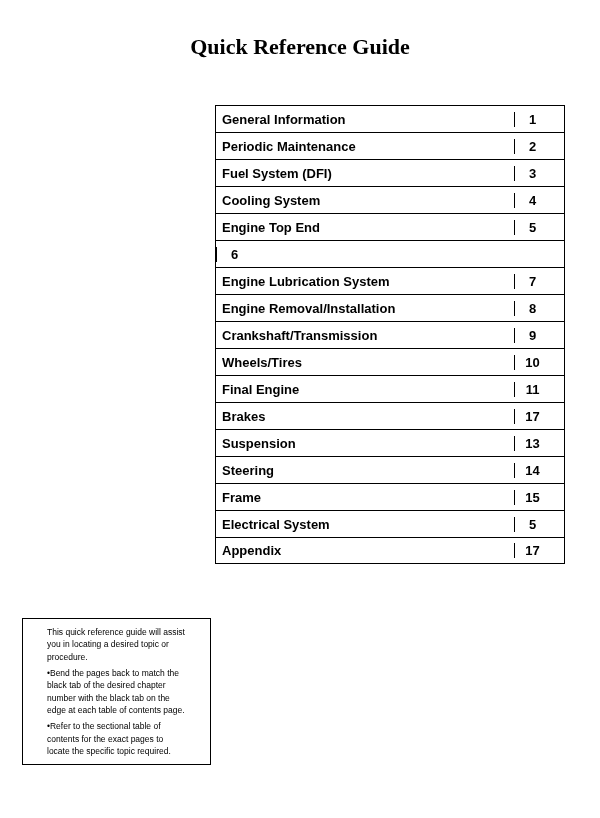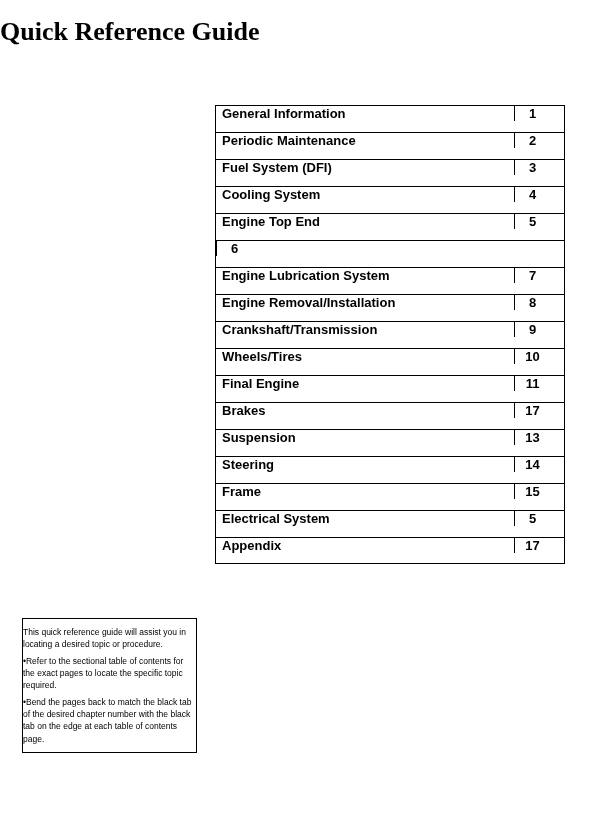--- a/index.html
+++ b/index.html
@@ -11,39 +11,39 @@
     body {
       width: 600px;
       height: 818px;
       background: #ffffff;
       font-family: Arial, Helvetica, sans-serif;
       position: relative;
       overflow: hidden;
     }
 
     .page-title {
-      text-align: left;
-      font-size: 26px;
+      text-align: center;
+      font-size: 22px;
       font-weight: bold;
       font-family: 'Times New Roman', Times, serif;
-      padding-top: 17px;
+      padding-top: 34px;
       padding-bottom: 24px;
       color: #000;
     }
 
     .toc-container {
       position: absolute;
       left: 215px;
       top: 105px;
       width: 350px;
     }
 
     .toc-row {
       display: flex;
-      align-items: flex-start;
+      align-items: center;
       border: 1.5px solid #000;
       border-bottom: none;
       height: 27px;
     }
 
     .toc-row:last-child {
       border-bottom: 1.5px solid #000;
     }
 
     .toc-label {
@@ -71,23 +71,23 @@
 
     .toc-tab {
       width: 14px;
       background: #000;
     }
 
     .note-box {
       position: absolute;
       left: 22px;
       top: 618px;
-      width: 175px;
+      width: 189px;
       border: 1.5px solid #000;
-      padding: 7px 0;
+      padding: 7px 24px;
       font-size: 8.5px;
       color: #000;
       line-height: 1.45;
       background: #fff;
     }
 
     .note-box p {
       margin-bottom: 4px;
     }
 
@@ -182,15 +182,15 @@
     </div>
     <div class="toc-row">
       <div class="toc-label">Appendix</div>
       <div class="toc-number">17</div>
       <div class="toc-tab"></div>
     </div>
   </div>
 
 <div class="note-box">
   <p>This quick reference guide will assist you in locating a desired topic or procedure.</p>
+  <p>•Bend the pages back to match the black tab of the desired chapter number with the black tab on the edge at each table of contents page.</p>
   <p>•Refer to the sectional table of contents for the exact pages to locate the specific topic required.</p>
-  <p>•Bend the pages back to match the black tab of the desired chapter number with the black tab on the edge at each table of contents page.</p>
 </div>
 
 </body></html>

